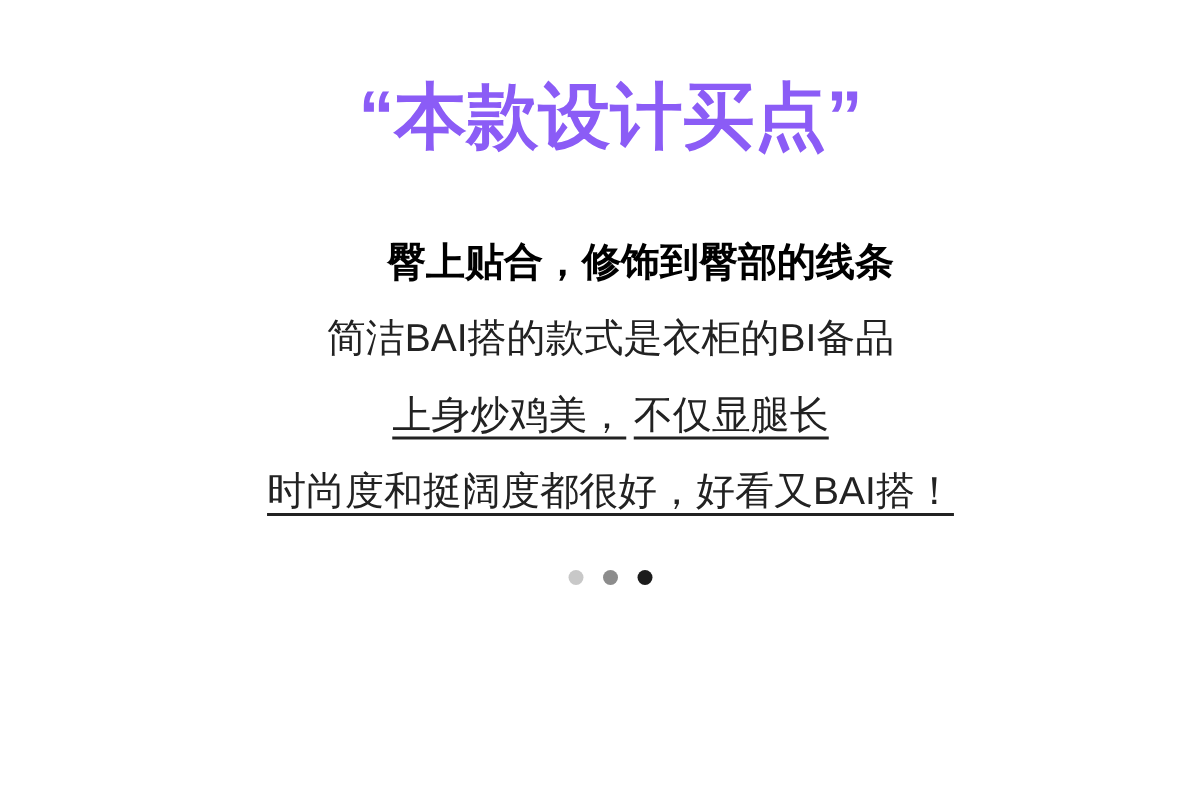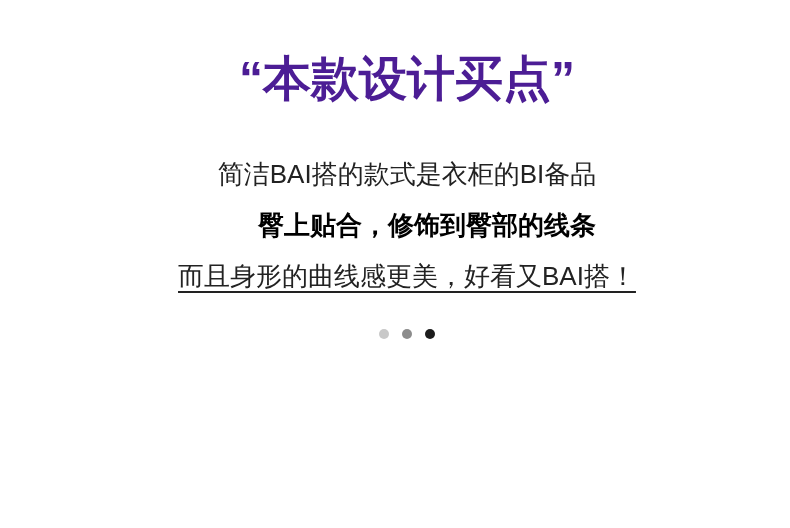--- a/index.html
+++ b/index.html
@@ -65,31 +65,32 @@
     border-radius: 50%;
     background: #cccccc;
     cursor: pointer;
   }
 </style>
 </head>
 <body style="background: rgb(255, 255, 255);">
 
 <div class="slide">
 
-  <h1 class="title" style="color: #4c1d95;">“本款设计买点”</h1>
+  <h1 class="title" style="color: #8b5cf6;">“本款设计买点”</h1>
 
   <div class="lines">
 
+    <div class="line bold">臀上贴合，修饰到臀部的线条</div>
+
     <div class="line">简洁BAI搭的款式是衣柜的BI备品</div>
 
-    <div class="line bold">臀上贴合，修饰到臀部的线条</div>
 
+    <div class="line"><span class="u">上身炒鸡美，</span><span class="seg-gap"></span><span class="u">不仅显腿长</span></div>
 
-
-    <div class="line"><span class="u">而且身形的曲线感更美，好看又BAI搭！</span></div>
+    <div class="line"><span class="u">时尚度和挺阔度都很好，好看又BAI搭！</span></div>
 
 
   </div>
 
   <div class="dots">
     <span class="dot" style="background: rgb(200, 200, 200);"></span>
     <span class="dot" style="background: rgb(140, 140, 140);"></span>
     <span class="dot" style="background: rgb(28, 28, 28);"></span>
   </div>
 

